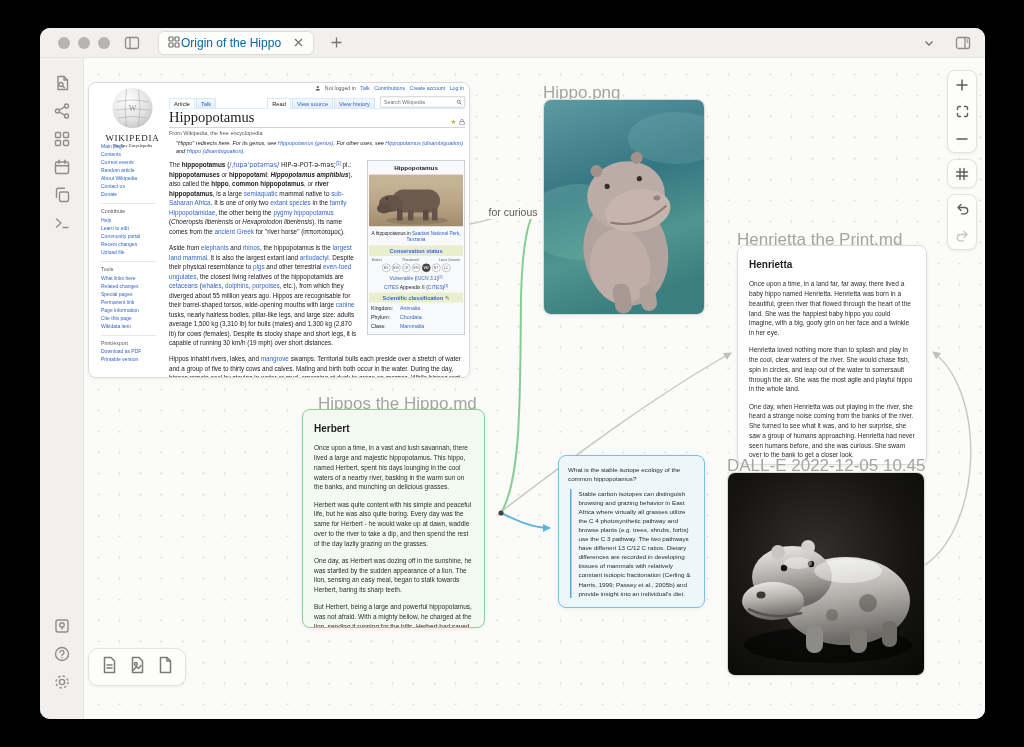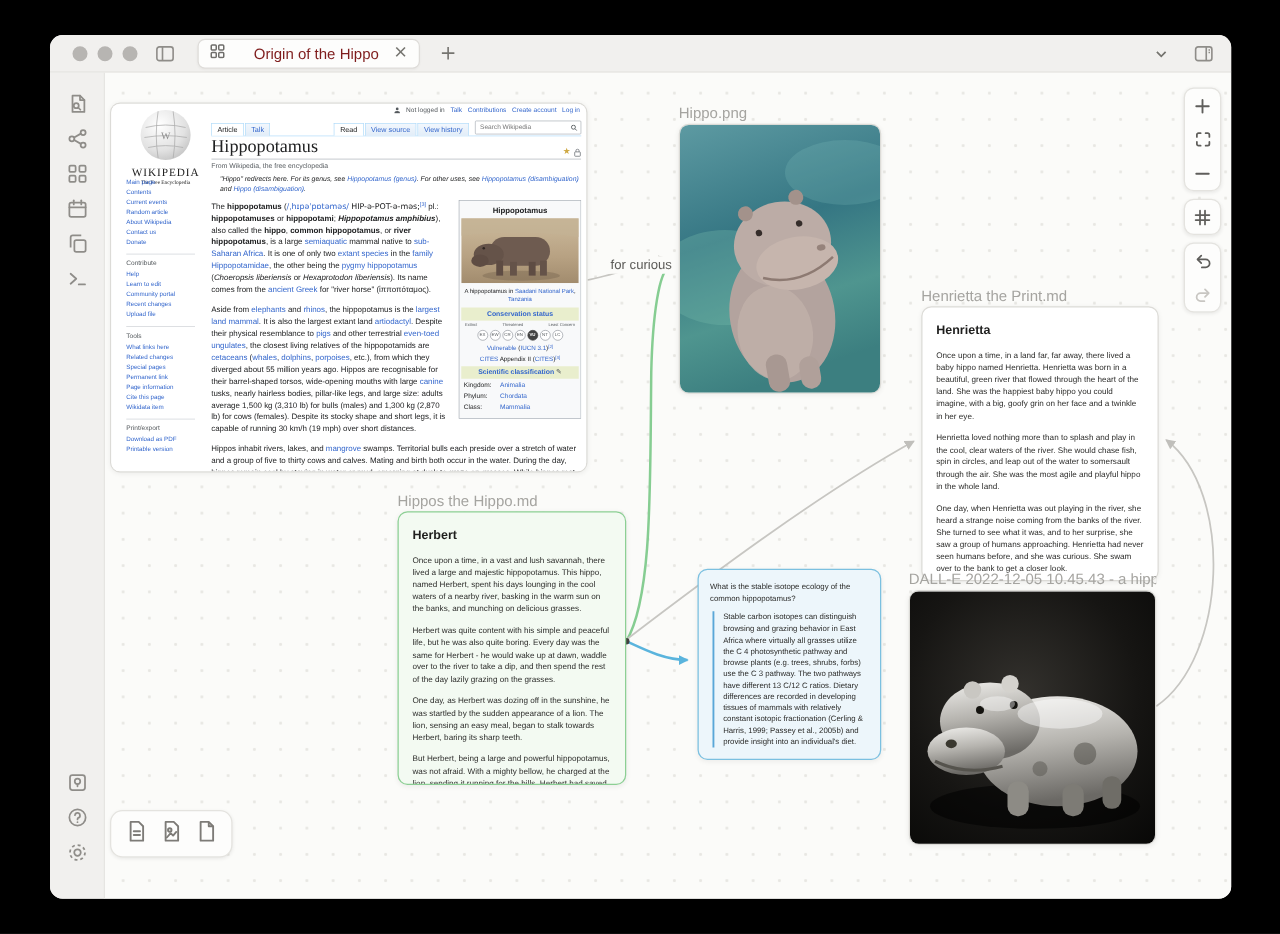--- a/index.html
+++ b/index.html
@@ -8,37 +8,37 @@
   .window{position:absolute;left:40px;top:28px;width:945px;height:691px;background:#f1f0ee;
     border-radius:10px;overflow:hidden;box-shadow:0 12px 40px rgba(0,0,0,.55);}
   
   .titlebar{position:absolute;left:0;top:0;right:0;height:30px;display:flex;align-items:center;
     border-bottom:1px solid #e6e5e2;background:#f1f0ee;z-index:10;}
   .tl{width:12px;height:12px;border-radius:50%;background:#b7b5b2;margin-left:8px;}
   .tl:first-child{margin-left:18px;}
   .tbicon{display:flex;align-items:center;justify-content:center;width:24px;height:24px;margin-left:10px;cursor:default;}
   .tab{display:flex;align-items:center;height:24px;margin-left:14px;padding:0 9px;background:#fdfdfc;
     border:1px solid #dedcd9;border-radius:6px;box-shadow:0 1px 2px rgba(0,0,0,.04);}
-  .tab-title{font-size:12px;color:#7f1d1d;margin:0 12px 0 23px;white-space:nowrap;}
+  .tab-title{font-size:12px;color:#0369a1;margin:0 12px 0 1px;white-space:nowrap;}
   .tb-right{margin-left:auto;display:flex;align-items:center;margin-right:10px;}
   
   .ribbon{position:absolute;left:0;top:30px;bottom:0;width:44px;background:#f1f0ee;
     border-right:1px solid #e6e5e2;display:flex;flex-direction:column;align-items:center;
     padding:12px 0 22px;z-index:9;}
   .ribbon .ric{width:26px;height:26px;display:flex;align-items:center;justify-content:center;margin-bottom:2px;}
   .ribbon .spacer{flex:1;}
   
   .canvas{position:absolute;left:44px;top:30px;right:0;bottom:0;background:#fbfbf9;
     background-image:radial-gradient(#e8e7e3 1px,transparent 1.3px);background-size:21px 21px;background-position:4px 6px;}
   .edges{position:absolute;left:0;top:0;width:100%;height:100%;z-index:1;pointer-events:none;}
   .edge-label{position:absolute;left:396px;top:147px;width:66px;text-align:center;font-size:10.5px;
     color:#5c5b58;background:#fbfbf9;z-index:2;padding:1px 0;}
   .card{position:absolute;background:#fff;border:1px solid #dcdbd7;border-radius:8px;
     overflow:hidden;box-shadow:0 1px 4px rgba(0,0,0,.06);z-index:2;}
-  .card-label{position:absolute;font-size:12px;color:#a5a4a0;white-space:nowrap;overflow:hidden;z-index:2;}
+  .card-label{position:absolute;font-size:17px;color:#a5a4a0;white-space:nowrap;overflow:hidden;z-index:2;}
   .s2{transform:scale(.5);transform-origin:0 0;}
   
   .notecard-inner{padding:22px;font-size:13px;line-height:1.5;color:#2c2c2a;}
   .notecard-inner h1{font-size:20px;margin:0 0 14px;font-weight:700;color:#1e1e1d;}
   .notecard-inner p{margin:0 0 15px;}
   .herbert{background:#f3faf2;border:1.5px solid #8ccf94;}
   .isotope{background:#edf6fb;border:1.5px solid #7bc0e0;}
   .isotope-inner{padding:18px;font-size:12.5px;line-height:1.45;color:#2c2c2a;}
   .isotope-inner .q{margin:0 0 12px;}
   .isotope-inner blockquote{margin:0 0 0 4px;padding-left:14px;border-left:3px solid #5aa7d8;}
@@ -435,21 +435,21 @@
         <div class="notecard-inner" style="width:376px;height:436px;">
           <h1>Henrietta</h1>
           <p>Once upon a time, in a land far, far away, there lived a baby hippo named Henrietta. Henrietta was born in a beautiful, green river that flowed through the heart of the land. She was the happiest baby hippo you could imagine, with a big, goofy grin on her face and a twinkle in her eye.</p>
           <p>Henrietta loved nothing more than to splash and play in the cool, clear waters of the river. She would chase fish, spin in circles, and leap out of the water to somersault through the air. She was the most agile and playful hippo in the whole land.</p>
           <p>One day, when Henrietta was out playing in the river, she heard a strange noise coming from the banks of the river. She turned to see what it was, and to her surprise, she saw a group of humans approaching. Henrietta had never seen humans before, and she was curious. She swam over to the bank to get a closer look.</p>
         </div>
       </div>
     </div>
 
     <div class="card-label" style="left:234px;top:336px;width:180px;">Hippos the Hippo.md</div>
-    <div class="card herbert" style="left:234px;top:351px;width:183px;height:219px;">
+    <div class="card herbert" style="left:218px;top:351px;width:183px;height:219px;">
       <div class="s2">
         <div class="notecard-inner" style="width:360px;height:432px;">
           <h1>Herbert</h1>
           <p>Once upon a time, in a vast and lush savannah, there lived a large and majestic hippopotamus. This hippo, named Herbert, spent his days lounging in the cool waters of a nearby river, basking in the warm sun on the banks, and munching on delicious grasses.</p>
           <p>Herbert was quite content with his simple and peaceful life, but he was also quite boring. Every day was the same for Herbert - he would wake up at dawn, waddle over to the river to take a dip, and then spend the rest of the day lazily grazing on the grasses.</p>
           <p>One day, as Herbert was dozing off in the sunshine, he was startled by the sudden appearance of a lion. The lion, sensing an easy meal, began to stalk towards Herbert, baring its sharp teeth.</p>
           <p>But Herbert, being a large and powerful hippopotamus, was not afraid. With a mighty bellow, he charged at the lion, sending it running for the hills. Herbert had saved his</p>
         </div>
       </div>
     </div>

